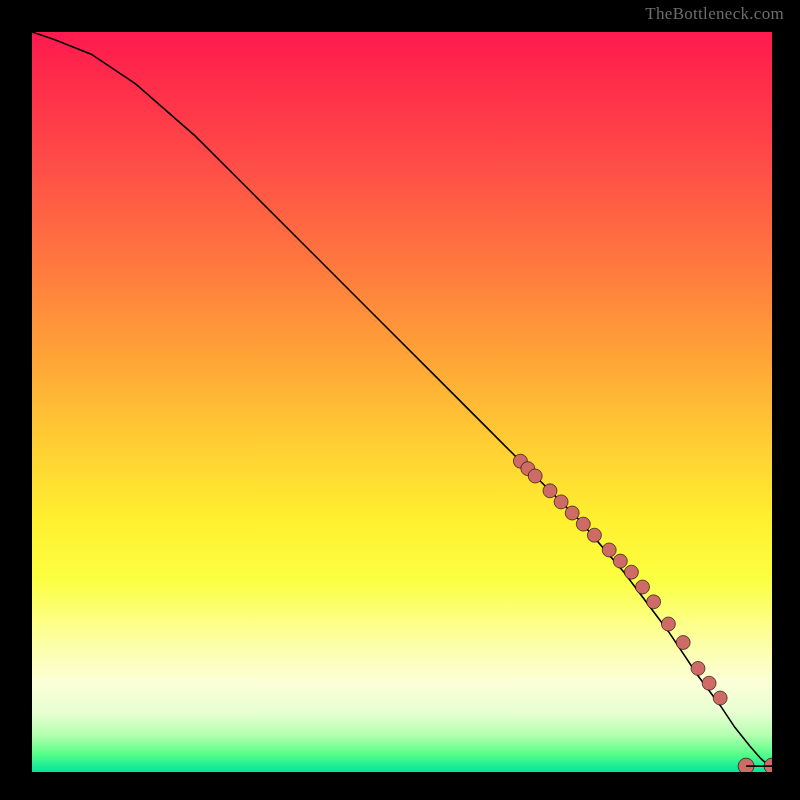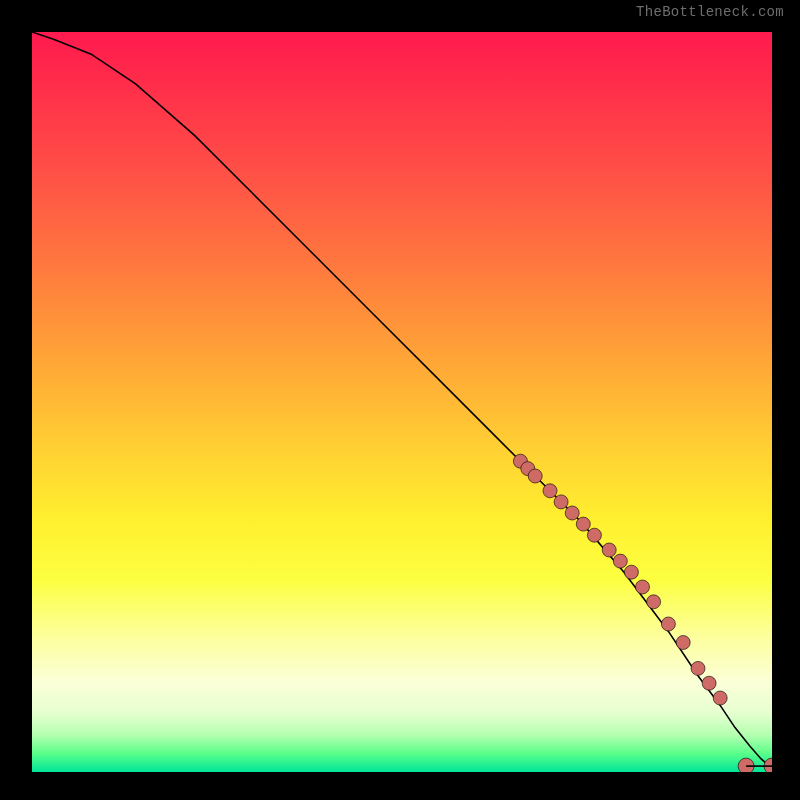--- a/index.html
+++ b/index.html
@@ -15,24 +15,24 @@
     position: relative;
     width: 800px;
     height: 800px;
     background: #000;
   }
   .watermark {
     position: absolute;
     top: 4px;
     right: 16px;
     color: #6d6d6d;
-    font-size: 14px;
+    font-size: 17px;
     font-weight: 500;
     letter-spacing: 0.3px;
-    font-family: Liberation Mono, monospace;
+    font-family: Liberation Serif, serif;
   }
   .plot-area {
     position: absolute;
     left: 32px;
     top: 32px;
     width: 740px;
     height: 740px;
     overflow: hidden;
   }
   .gradient-bg {

